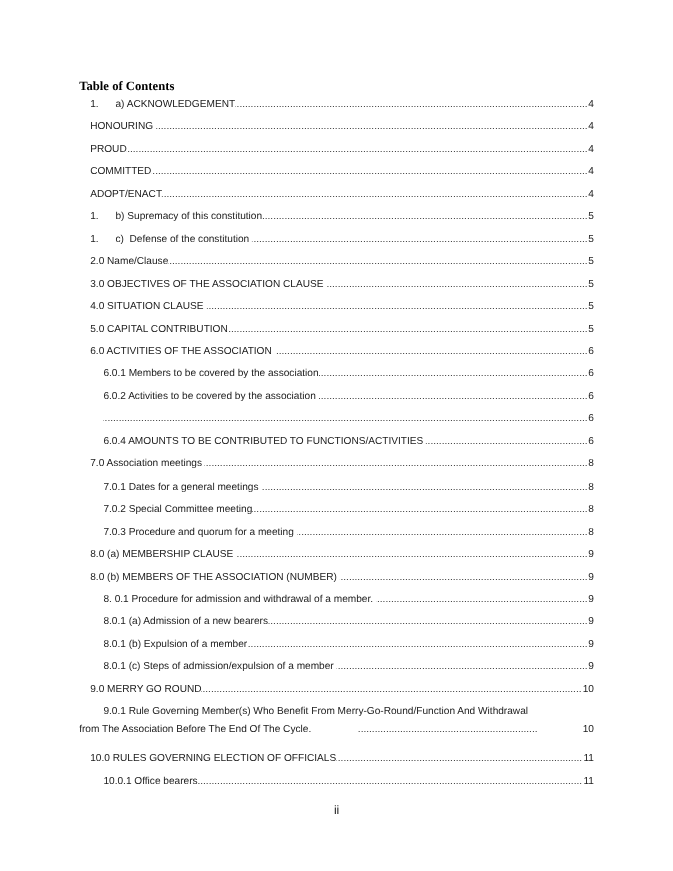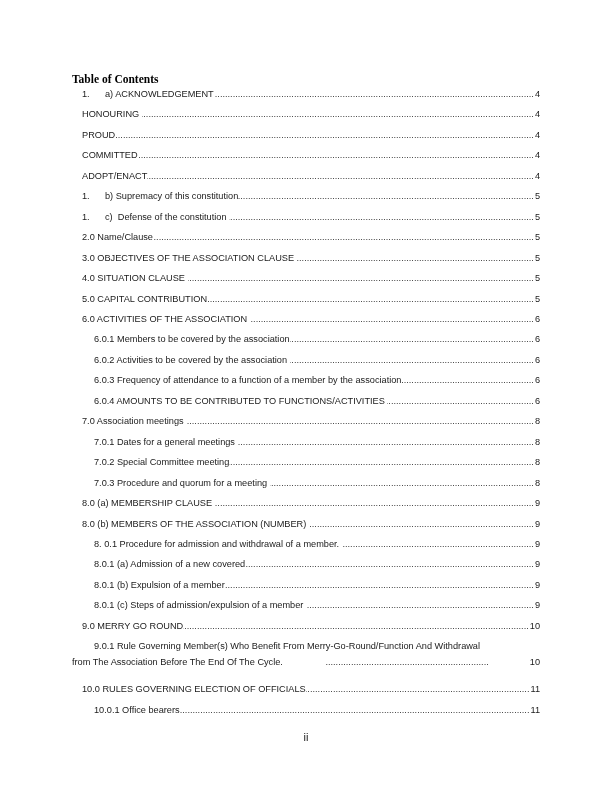--- a/index.html
+++ b/index.html
@@ -163,21 +163,20 @@
       <span class="pg">6</span>
     </div>
 
     <div class="row l2">
       <span class="txt">6.0.2 Activities to be covered by the association </span>
       <span class="leader"></span>
       <span class="pg">6</span>
     </div>
 
     <div class="row l2">
-      <span class="txt">6.0.3 Frequency of attendance to a function of a member by the association</span>
       <span class="leader"></span>
       <span class="pg">6</span>
     </div>
 
     <div class="row l2">
       <span class="txt">6.0.4 AMOUNTS TO BE CONTRIBUTED TO FUNCTIONS/ACTIVITIES </span>
       <span class="leader"></span>
       <span class="pg">6</span>
     </div>
 
@@ -217,21 +216,21 @@
       <span class="pg">9</span>
     </div>
 
     <div class="row l2">
       <span class="txt">8. 0.1 Procedure for admission and withdrawal of a member. </span>
       <span class="leader"></span>
       <span class="pg">9</span>
     </div>
 
     <div class="row l2">
-      <span class="txt">8.0.1 (a) Admission of a new covered</span>
+      <span class="txt">8.0.1 (a) Admission of a new bearers</span>
       <span class="leader"></span>
       <span class="pg">9</span>
     </div>
 
     <div class="row l2">
       <span class="txt">8.0.1 (b) Expulsion of a member</span>
       <span class="leader"></span>
       <span class="pg">9</span>
     </div>
 

